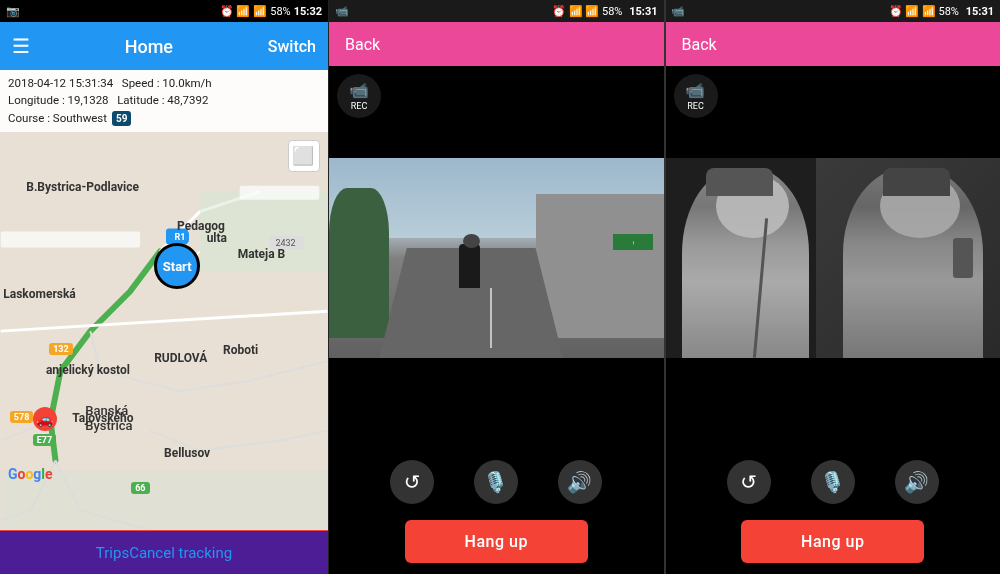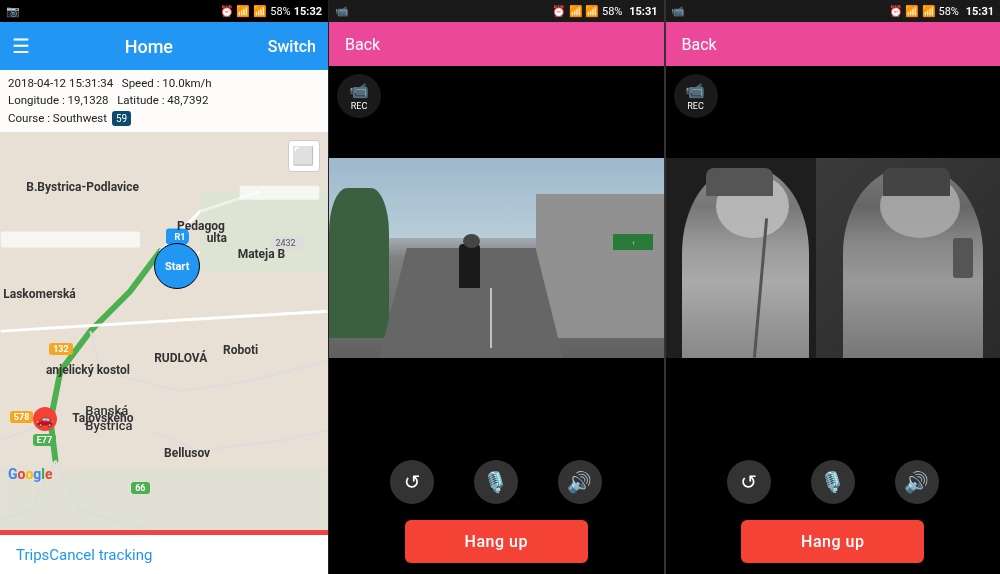--- a/index.html
+++ b/index.html
@@ -70,21 +70,21 @@
       font-size: 11.5px;
       color: #222;
       line-height: 1.5;
       flex-shrink: 0;
     }
     .info-bar .speed-badge {
       display: inline-block;
       background: #0c4a6e;
       color: #fff;
       font-size: 10px;
-      font-weight: normal;
+      font-weight: bold;
       border-radius: 3px;
       padding: 0 4px;
       margin-left: 2px;
     }
 
     
     .map-area {
       flex: 1;
       position: relative;
       overflow: hidden;
@@ -117,26 +117,26 @@
       border-radius: 4px;
       display: flex;
       align-items: center;
       justify-content: center;
       font-size: 18px;
       color: #555;
     }
 
     .map-footer {
       height: 44px;
-      background: #ffffff;
-      display: flex;
-      align-items: center;
-      justify-content: flex-start;
+      background: #4c1d95;
+      display: flex;
+      align-items: center;
+      justify-content: center;
       padding: 0 16px;
-      border-top: 5px solid #ef4444;
+      border-top: 1px solid #ef4444;
       flex-shrink: 0;
     }
     .map-footer .trips-btn {
       color: #2196F3;
       font-size: 15px;
     }
     .map-footer .cancel-btn {
       color: #2196F3;
       font-size: 15px;
     }
@@ -300,27 +300,27 @@
       align-items: center;
       justify-content: center;
       color: #fff;
       font-size: 14px;
     }
     .start-marker {
       position: absolute;
       width: 46px;
       height: 46px;
       background: #2196F3;
-      border: 1px solid #000000;
+      border: 3px solid #000000;
       border-radius: 50%;
       display: flex;
       align-items: center;
       justify-content: center;
       color: #fff;
-      font-size: 11px;
+      font-size: 13px;
       font-weight: bold;
     }
 
     
     .dashcam-scene {
       width: 100%;
       height: 100%;
       position: relative;
       background: linear-gradient(180deg, #b0c4de 0%, #c8d8e8 30%, #808080 50%, #606060 100%);
     }

